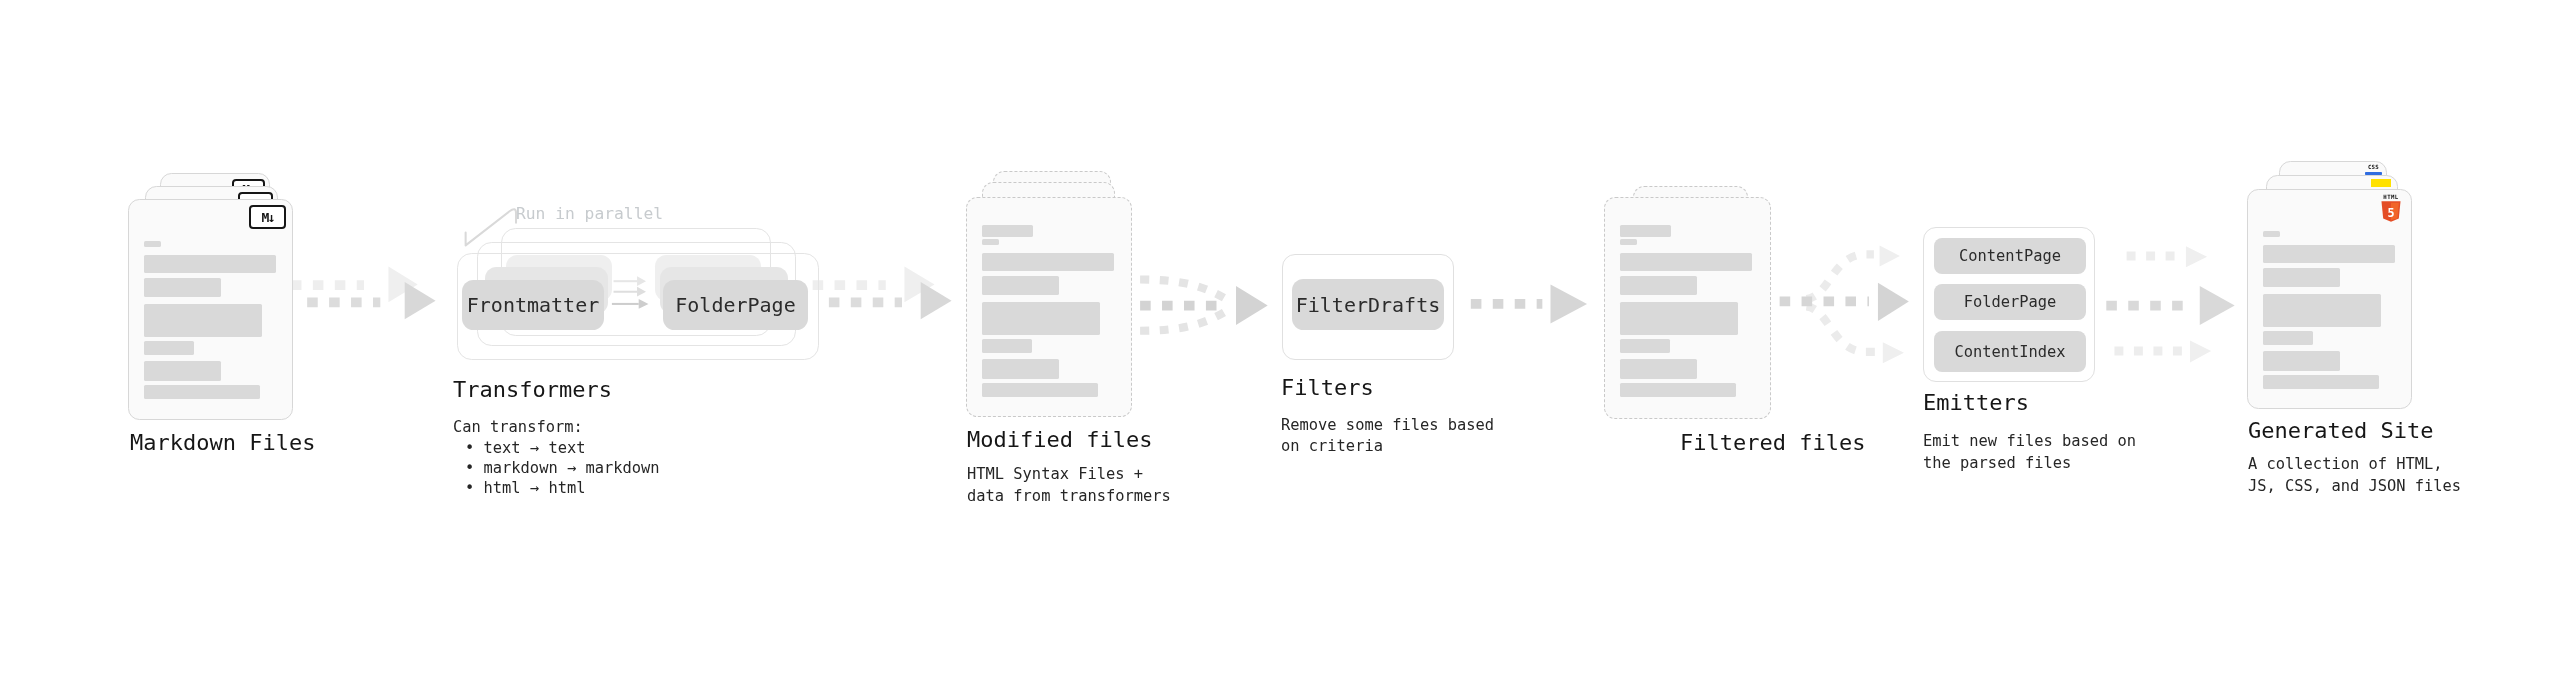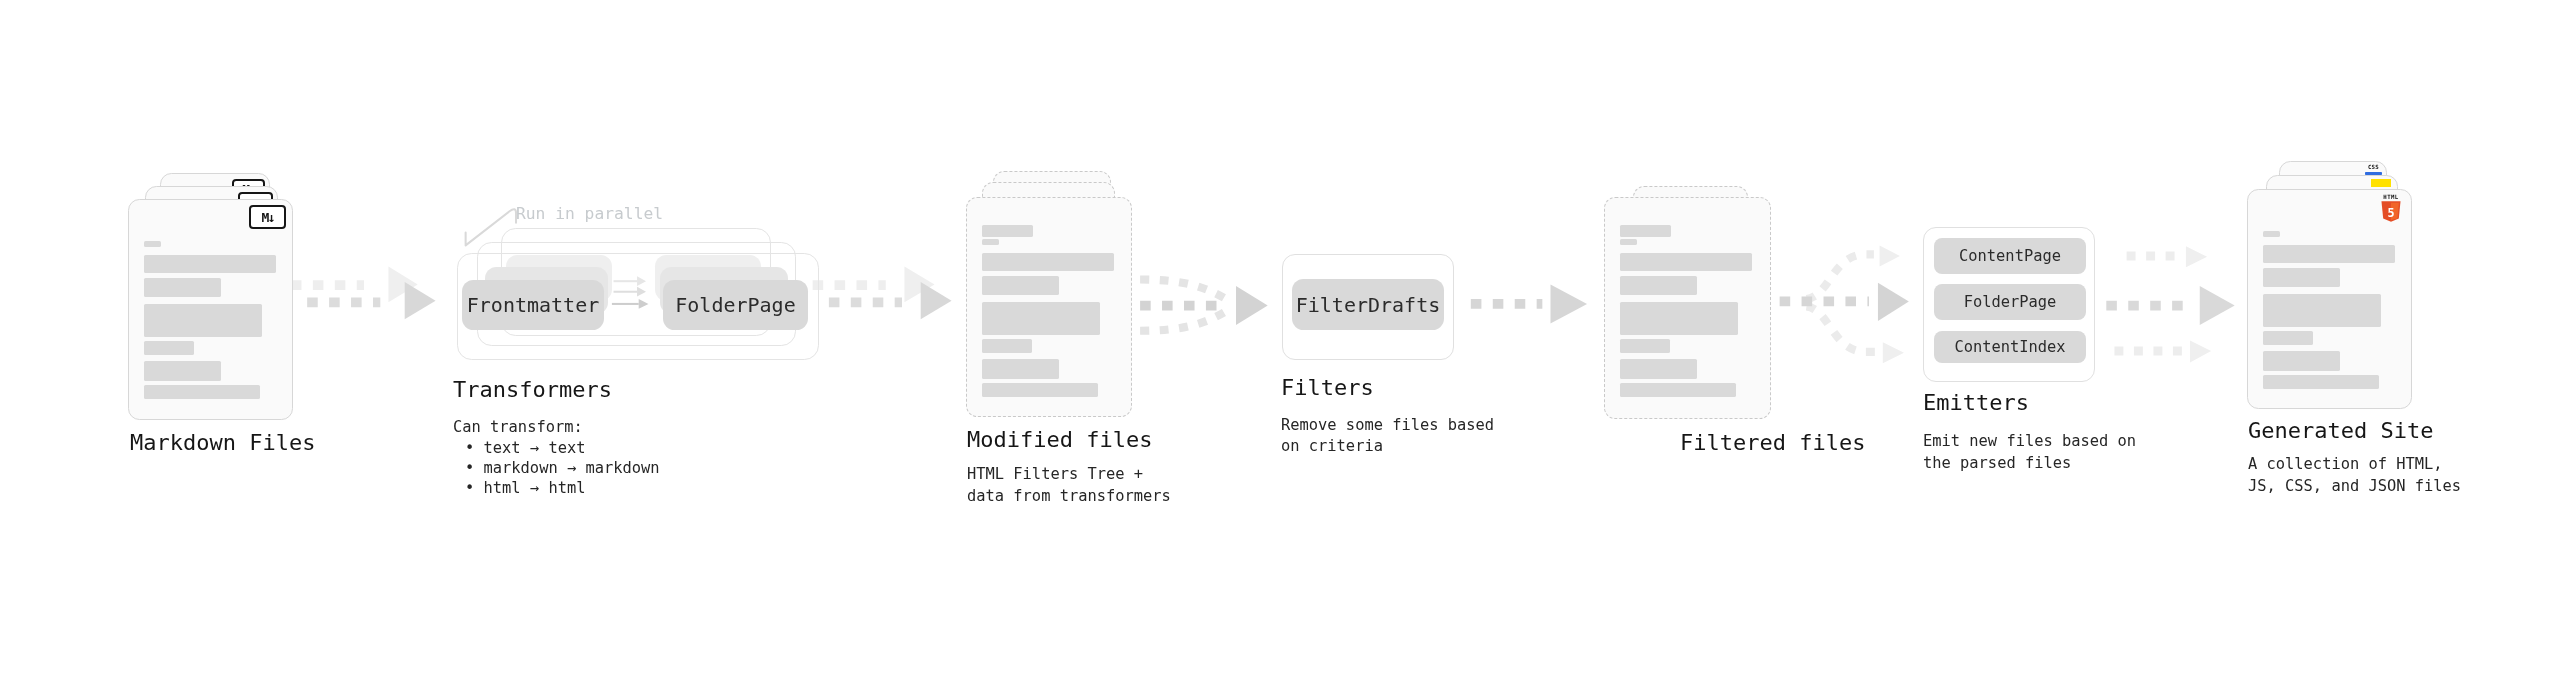--- a/index.html
+++ b/index.html
@@ -166,21 +166,21 @@
     <i></i>
       <i></i>
       <i></i>
       <i></i>
       <i></i>
       <i></i>
       <i></i>
       <i></i>
   </div>
   <div class="title" style="left:967px;top:427px;">Modified files</div>
-  <div class="desc" style="left:967px;top:465px;">HTML Filters Tree +</div>
+  <div class="desc" style="left:967px;top:465px;">HTML Syntax Files +</div>
   <div class="desc" style="left:967px;top:487px;text-align:right;">data from transformers</div>
 </div>
 
 <div>
   <div class="box" style="left:1282px;top:254px;width:172px;height:106px;"></div>
   <div class="chip" style="left:1292px;top:279px;width:152px;height:51px;"><span>FilterDrafts</span></div>
   <div class="title" style="left:1281px;top:375px;">Filters</div>
   <div class="desc" style="left:1281px;top:416px;">Remove some files based</div>
   <div class="desc" style="left:1281px;top:437px;">on criteria</div>
 </div>
@@ -197,21 +197,21 @@
       <i></i>
       <i></i>
   </div>
   <div class="title" style="left:1680px;top:430px;">Filtered files</div>
 </div>
 
 <div>
   <div class="box" style="left:1923px;top:227px;width:172px;height:155px;"></div>
   <div class="echip" style="left:1934px;top:238px;width:152px;height:36px;"><span>ContentPage</span></div>
   <div class="echip" style="left:1934px;top:284px;width:152px;height:36px;"><span>FolderPage</span></div>
-  <div class="echip" style="left:1934px;top:331px;width:152px;height:32px;"><span>ContentIndex</span></div>
+  <div class="echip" style="left:1934px;top:331px;width:152px;height:41px;"><span>ContentIndex</span></div>
   <div class="title" style="left:1923px;top:390px;">Emitters</div>
   <div class="desc" style="left:1923px;top:432px;">Emit new files based on</div>
   <div class="desc" style="left:1923px;top:454px;">the parsed files</div>
 </div>
 
 <div>
   <div class="doc" style="left:2279px;top:161px;width:108px;height:73px;">
     <div class="badge-css" style="right:4.1px;top:3.3px;">
       <div class="t">CSS</div>
       <div class="u"></div>

